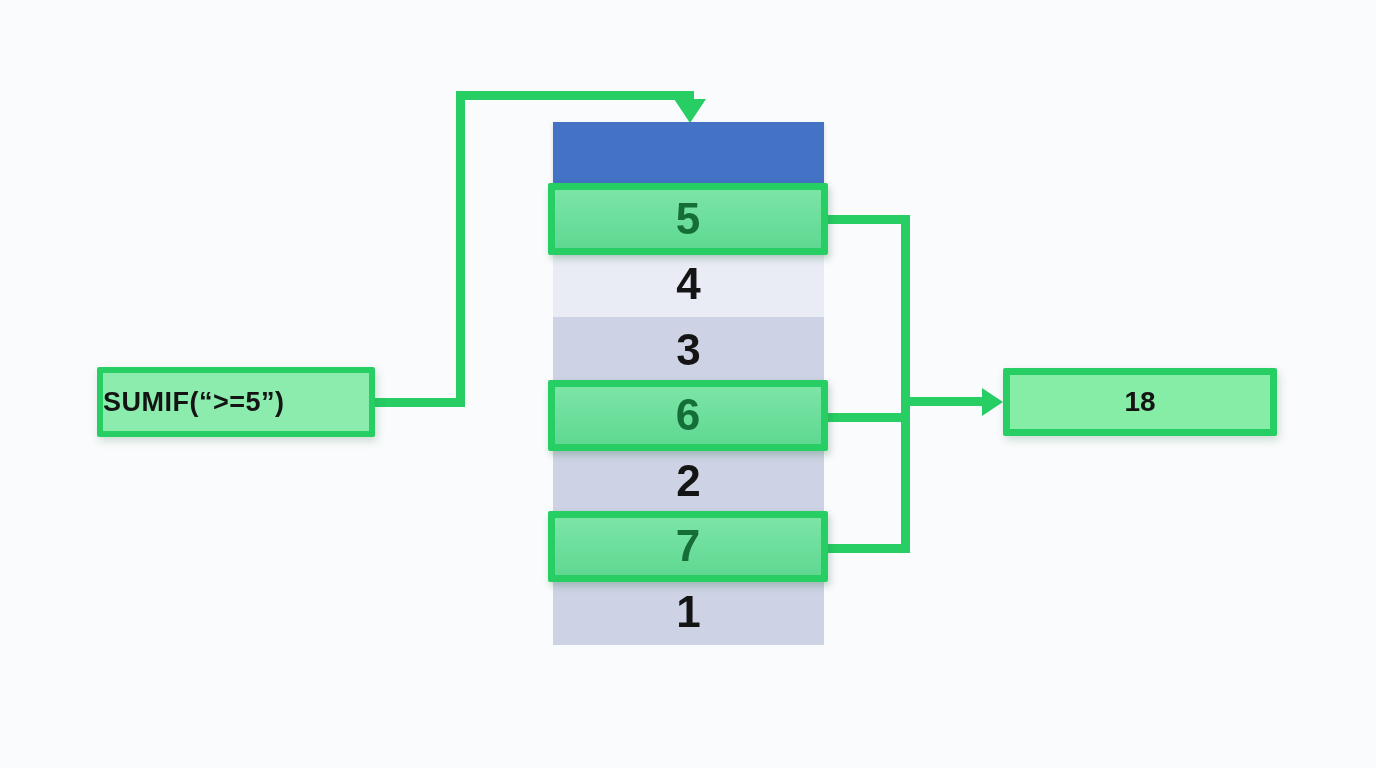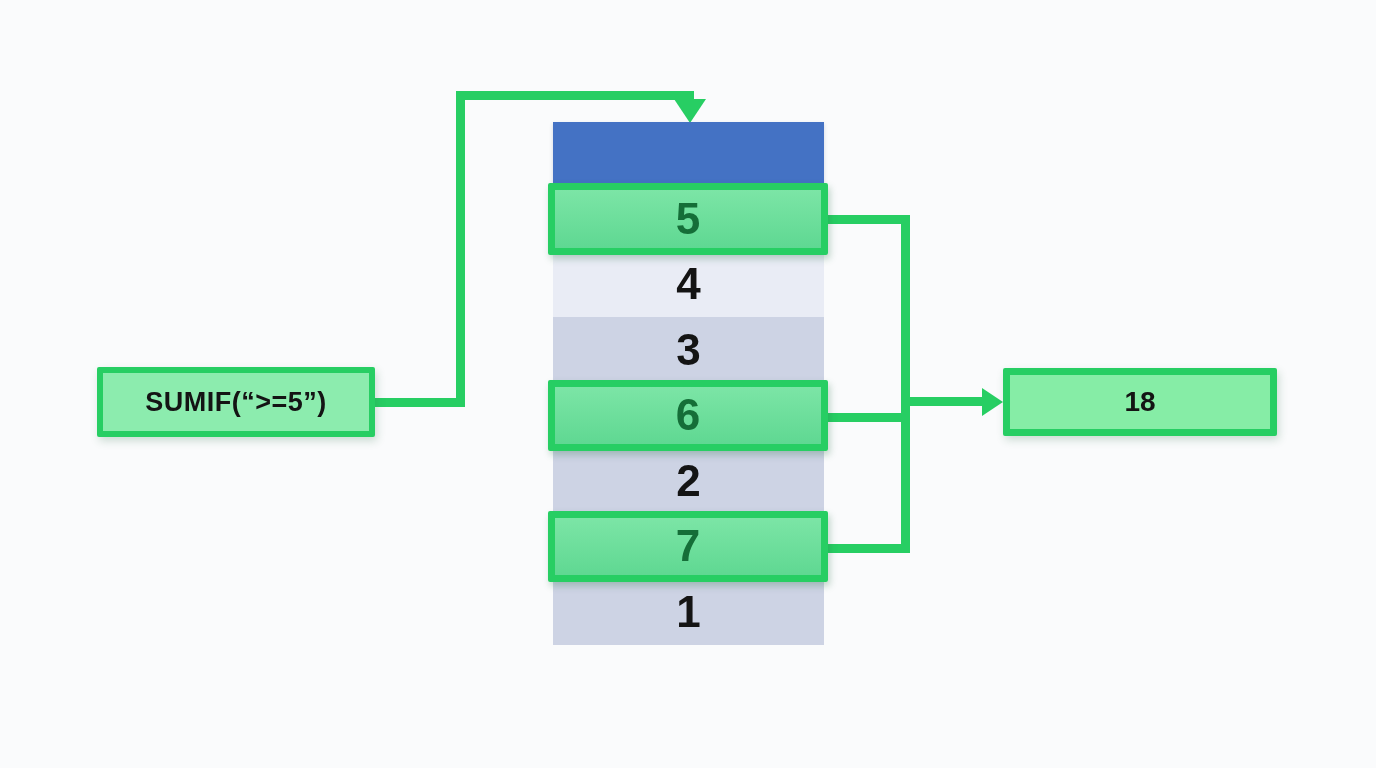--- a/index.html
+++ b/index.html
@@ -27,21 +27,21 @@
     width:1376px;height:768px;
     background:var(--bg);
   }
 
   
   .formula-box{
     position:absolute; left:97px; top:367px; width:278px; height:70px;
     background:var(--box-fill);
     border:6px solid var(--accent);
     border-radius:2px;
-    display:flex; align-items:center; justify-content:center;
+    display:flex; align-items:center; 
     box-shadow:2px 4px 8px rgba(40,110,70,.22);
     z-index:3;
   }
   .formula-box .label{
     font-size:27px; font-weight:700; color:var(--ink); letter-spacing:.5px;
   }
   .result-box{
     position:absolute; left:1003px; top:368px; width:274px; height:68px;
     background:#86eda6;
     border:7px solid var(--accent);

